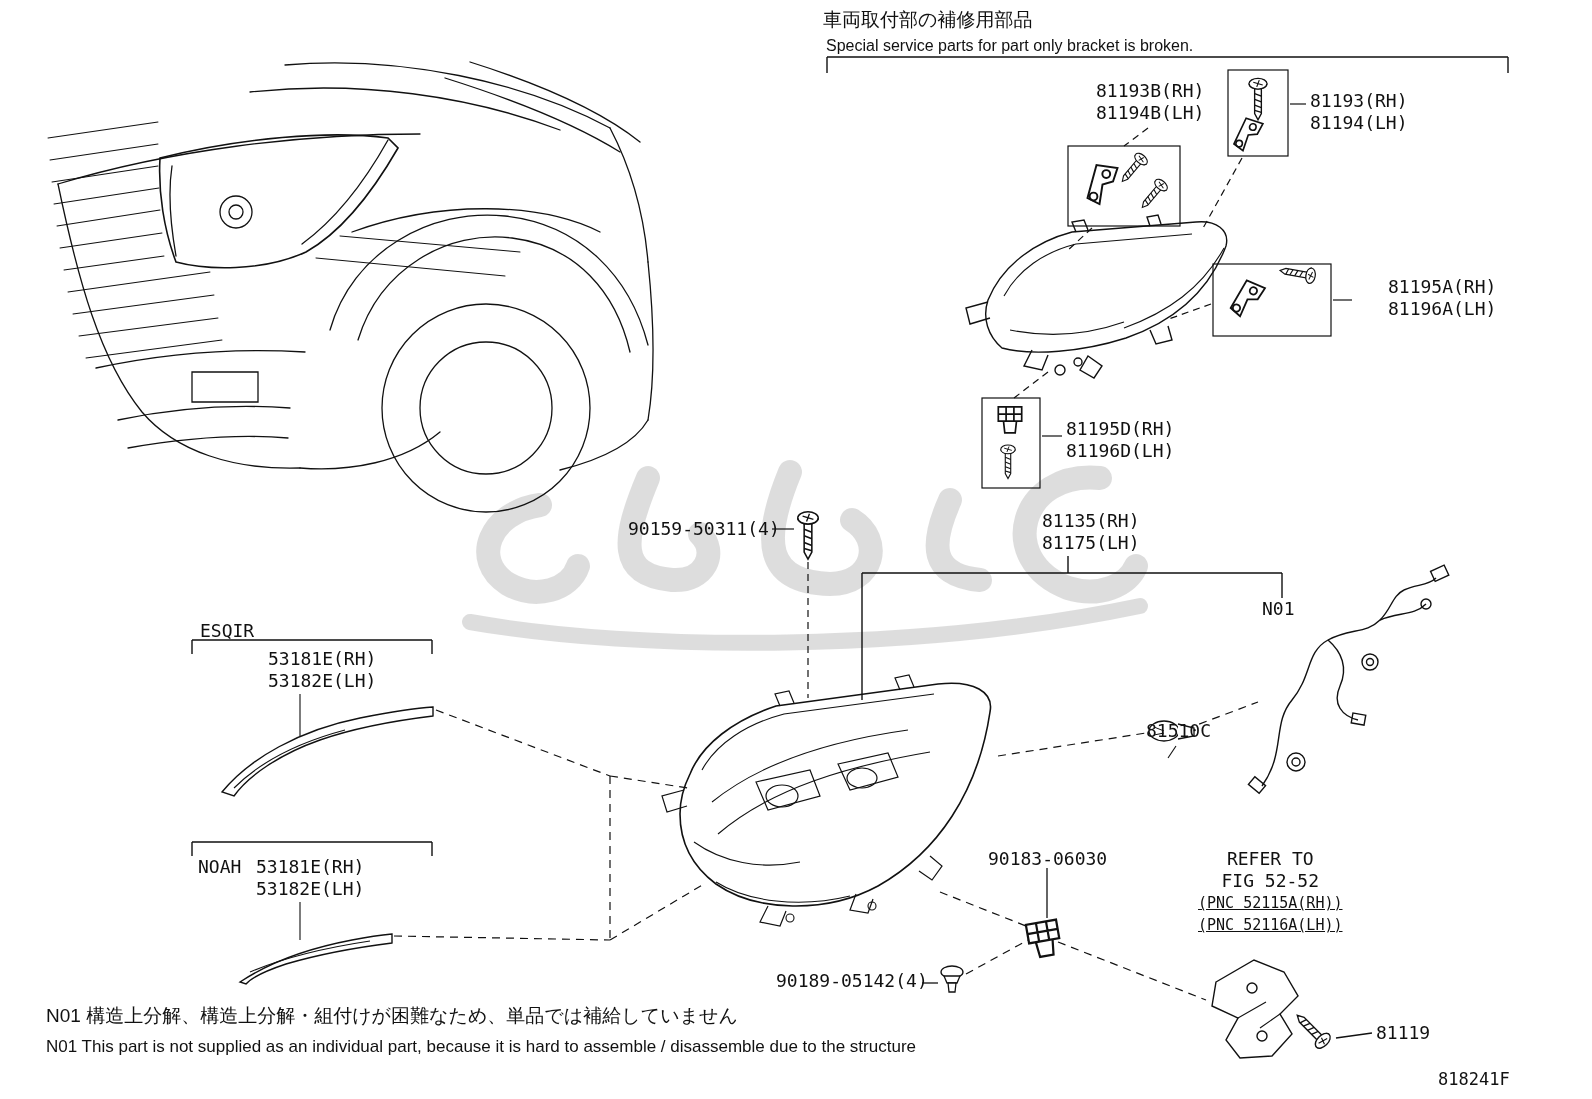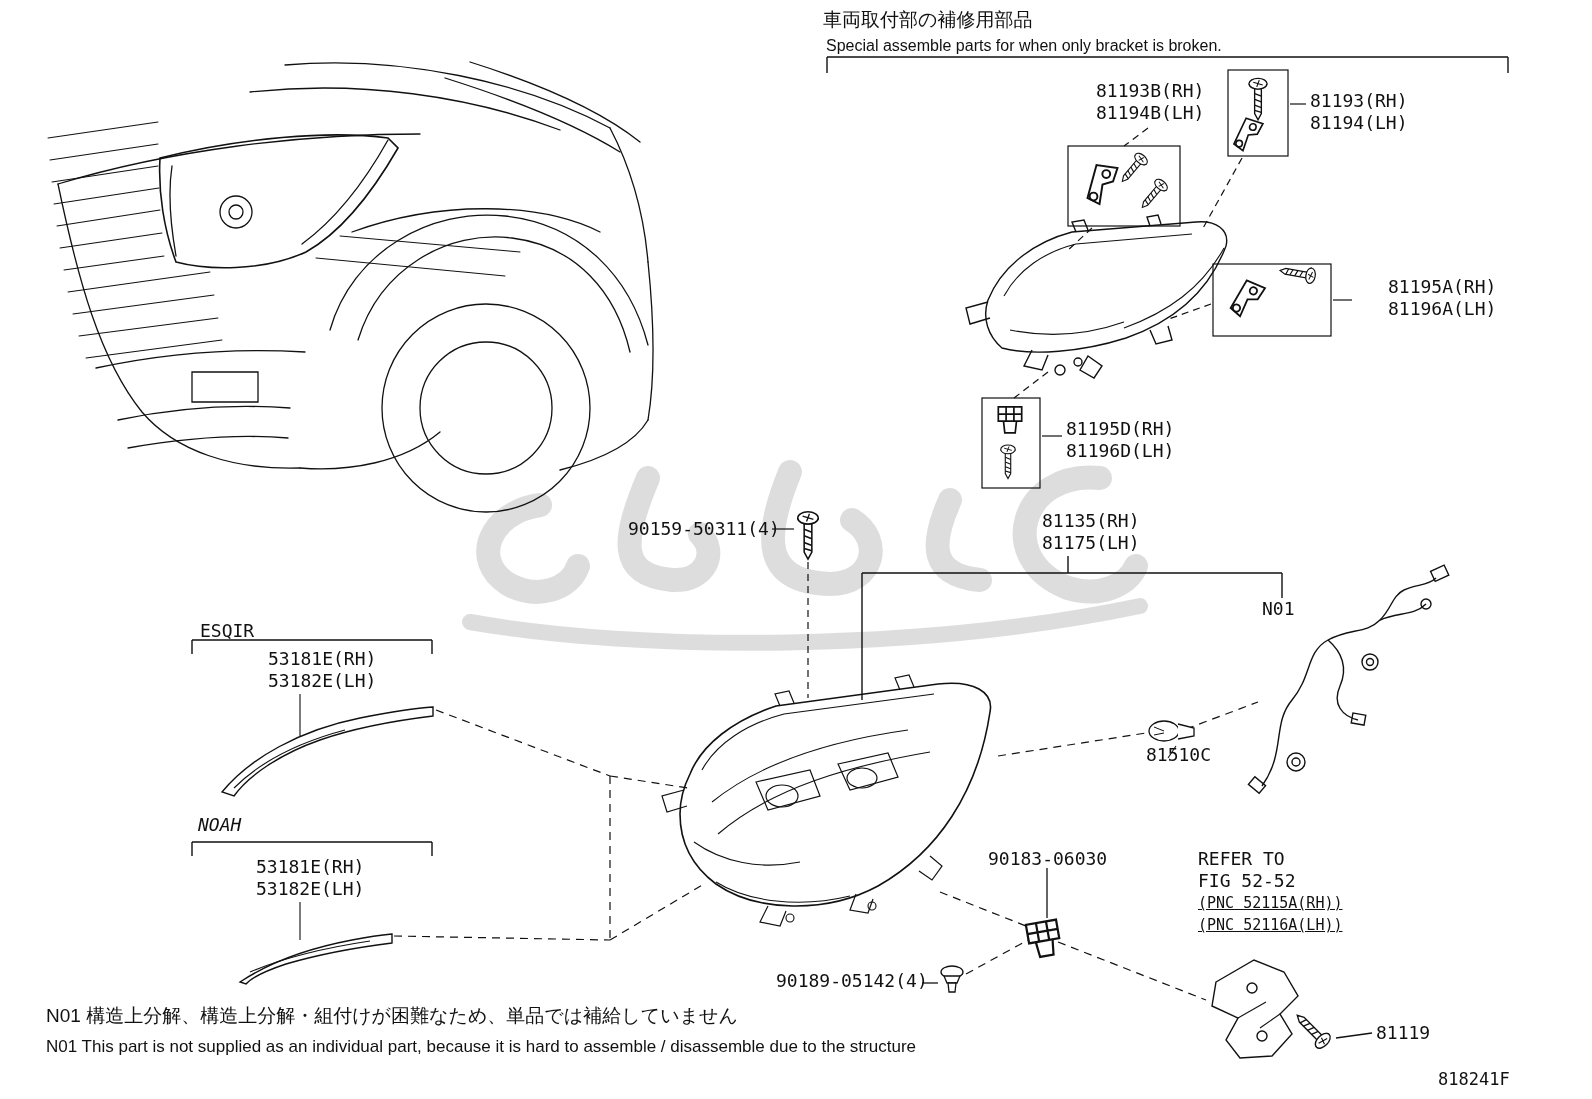--- a/index.html
+++ b/index.html
@@ -1,21 +1,21 @@
 <!DOCTYPE html>
 <html><head>
 <meta charset="utf-8">
 <style>
   * { margin:0; padding:0; box-sizing:border-box; }
   html,body { background:#ffffff; }
   body { width:1592px; height:1099px; overflow:hidden; }
   .stage { position:relative; width:1592px; height:1099px; background:#fff; color:#000; }
   svg.art { position:absolute; left:0; top:0; }
   .label { position:absolute; white-space:nowrap; color:#111; }
-  .mono { font-family:"DejaVu Sans Mono", monospace; }
+  .mono { font-family:"DejaVu Sans Mono", monospace;text-align:center; }
   .sans { font-family:"Liberation Sans","DejaVu Sans", sans-serif; }
   .s16 { font-size:16px; line-height:21px; }
   .s17 { font-size:17px; line-height:22px; }
   .s18 { font-size:18px; line-height:22px; }
   .s19 { font-size:19px; line-height:24px; }
   .lines span { display:block; }
   .ref-small { font-size:15px; line-height:22px;text-decoration:underline; }
 </style>
 </head>
 <body>
@@ -229,21 +229,21 @@
       <path d="M1216,982 L1254,960 L1284,972 L1298,996 L1280,1014 L1292,1034 L1272,1056 L1240,1058 L1226,1040 L1238,1018 L1212,1006 Z"></path>
       <circle cx="1252" cy="988" r="5"></circle>
       <circle cx="1262" cy="1036" r="5"></circle>
       <path d="M1238,1018 L1266,1002 M1280,1014 L1260,1028" stroke-width="1.1"></path>
       <use href="#sym-screw" transform="translate(1324,1042) rotate(135) scale(1.05)"></use>
       <path d="M1336,1038 L1372,1033"></path>
     </g>
   </svg>
 
   <div class="label sans s19" style="left:823px; top:8px;">車両取付部の補修用部品</div>
-  <div class="label sans s16" style="left:826px; top:35px;">Special assemble parts for when only bracket is broken.</div>
+  <div class="label sans s16" style="left:826px; top:35px;">Special service parts for part only bracket is broken.</div>
 
   <div class="label mono s18 lines" style="left:1096px; top:80px;">
     <span>81193B(RH)</span>
     <span>81194B(LH)</span>
   </div>
 
   <div class="label mono s18 lines" style="left:1310px; top:90px;">
     <span>81193(RH)</span>
     <span>81194(LH)</span>
   </div>
@@ -267,28 +267,28 @@
 
   <div class="label mono s18" style="left:628px; top:518px;">90159-50311(4)</div>
 
   <div class="label mono s18" style="left:200px; top:612px;margin-top:8px;">ESQIR</div>
 
   <div class="label mono s18 lines" style="left:268px; top:648px;">
     <span>53181E(RH)</span>
     <span>53182E(LH)</span>
   </div>
 
-  <div class="label mono s18" style="left:198px; top:814px;font-style:italic;">NOAH</div>
+  <div class="label mono s18" style="left:198px; top:856px;">NOAH</div>
 
   <div class="label mono s18 lines" style="left:256px; top:856px;">
     <span>53181E(RH)</span>
     <span>53182E(LH)</span>
   </div>
 
-  <div class="label mono s18" style="left:1146px; top:744px;">81510C</div>
+  <div class="label mono s18" style="left:1146px; top:720px;">81510C</div>
 
   <div class="label mono s18" style="left:988px; top:848px;">90183-06030</div>
 
   <div class="label mono lines" style="left:1198px; top:848px;">
     <span class="s18">REFER TO</span>
     <span class="s18">FIG 52-52</span>
     <span class="ref-small">(PNC 52115A(RH))</span>
     <span class="ref-small">(PNC 52116A(LH))</span>
   </div>
 

